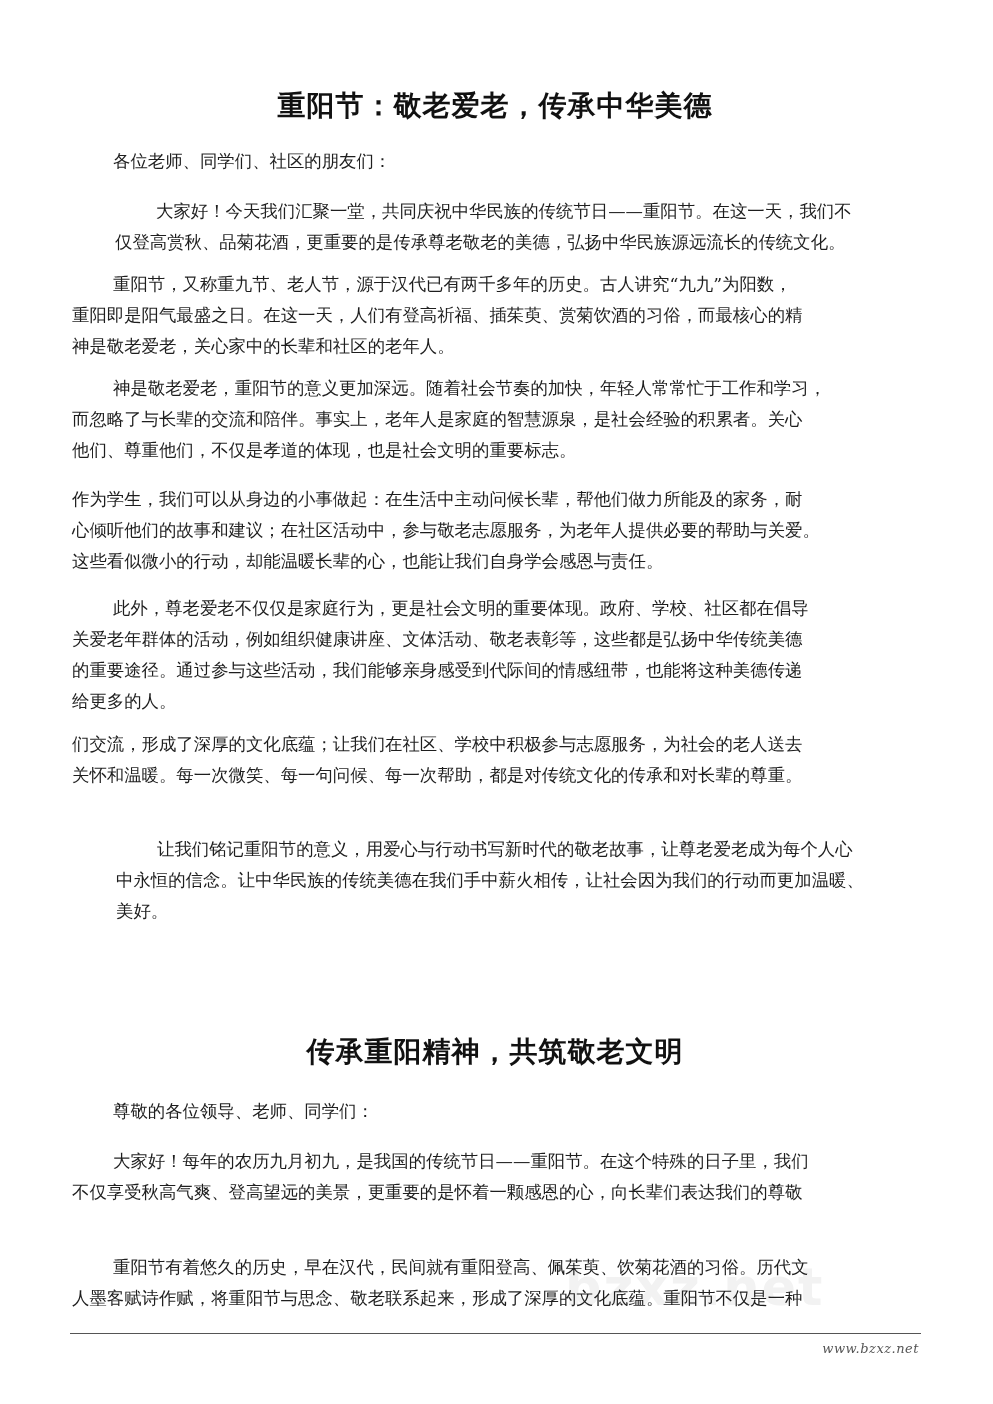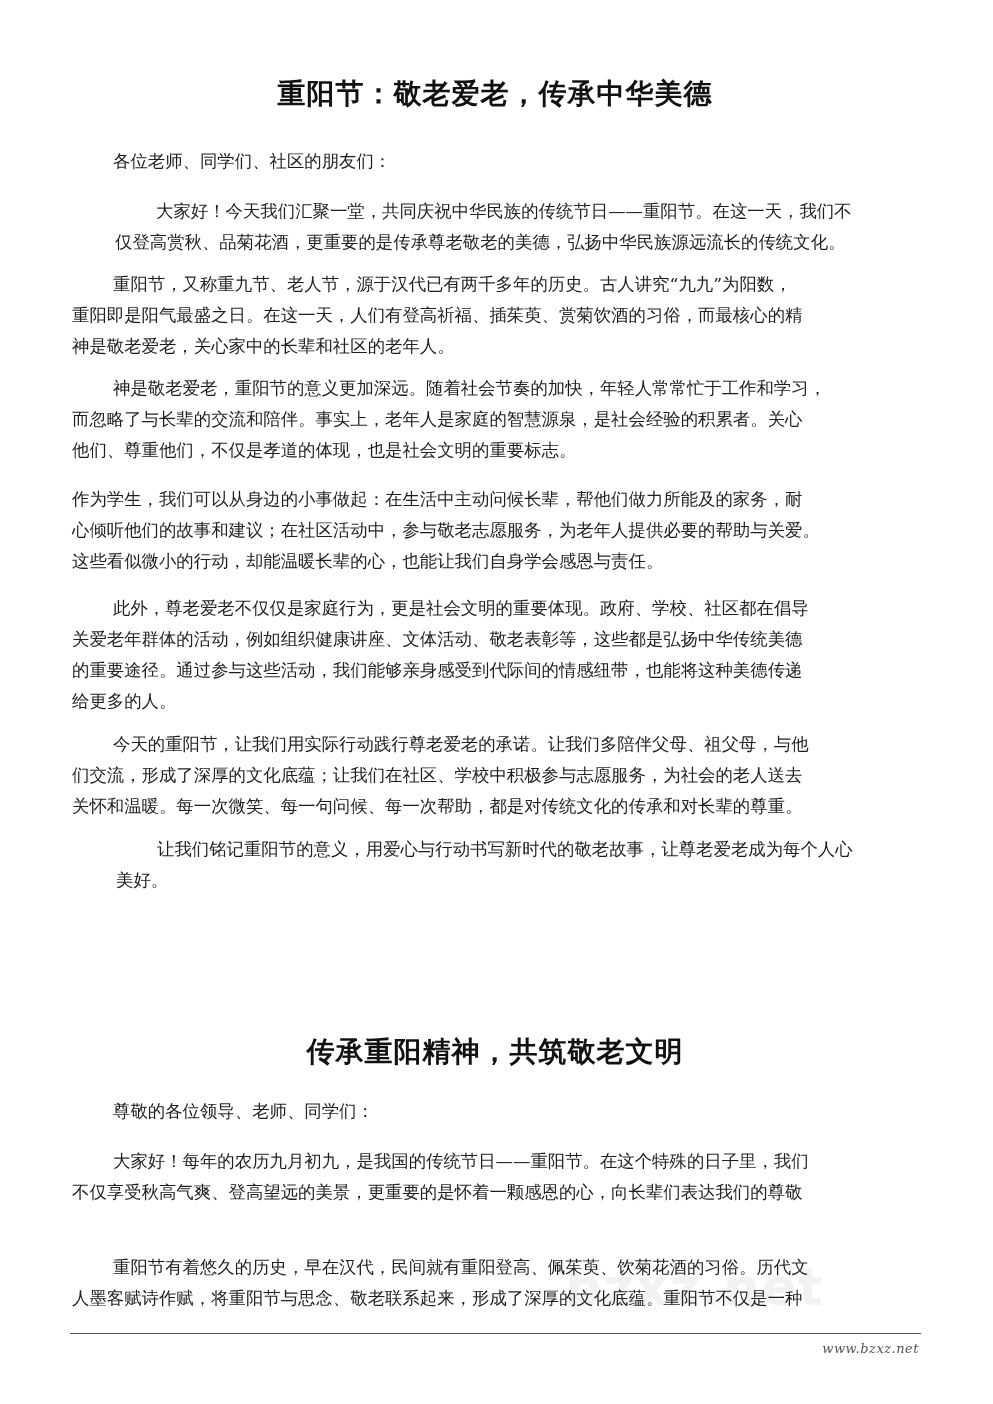--- a/index.html
+++ b/index.html
@@ -21,21 +21,21 @@
   .content { position: relative; z-index: 1; }
 </style>
 </head>
 <body>
 
 <div class="page">
 
   <div class="watermark">bzxz.net</div>
 
   <div class="content">
-    <div class="title" style="top:76px;text-align:center;">重阳节：敬老爱老，传承中华美德</div>
+    <div class="title" style="top:88px;text-align:center;">重阳节：敬老爱老，传承中华美德</div>
 
     <div class="para" style="top:146px;">
       <span class="line indent">各位老师、同学们、社区的朋友们：</span>
     </div>
 
     <div class="para" style="top:196px;margin-left:43px;">
       <span class="line indent">大家好！今天我们汇聚一堂，共同庆祝中华民族的传统节日——重阳节。在这一天，我们不</span>
       <span class="line">仅登高赏秋、品菊花酒，更重要的是传承尊老敬老的美德，弘扬中华民族源远流长的传统文化。</span>
     </div>
 
@@ -58,27 +58,27 @@
     </div>
 
     <div class="para" style="top:593px;">
       <span class="line indent">此外，尊老爱老不仅仅是家庭行为，更是社会文明的重要体现。政府、学校、社区都在倡导</span>
       <span class="line">关爱老年群体的活动，例如组织健康讲座、文体活动、敬老表彰等，这些都是弘扬中华传统美德</span>
       <span class="line">的重要途径。通过参与这些活动，我们能够亲身感受到代际间的情感纽带，也能将这种美德传递</span>
       <span class="line">给更多的人。</span>
     </div>
 
     <div class="para" style="top:729px;">
-      <span class="line indent">今天的重阳节，让我们用实际行动践行尊老爱老的承诺。让我们多陪伴父母、祖父母，与他</span>
       <span class="line">们交流，形成了深厚的文化底蕴；让我们在社区、学校中积极参与志愿服务，为社会的老人送去</span>
       <span class="line">关怀和温暖。每一次微笑、每一句问候、每一次帮助，都是对传统文化的传承和对长辈的尊重。</span>
     </div>
 
     <div class="para" style="top:834px;margin-left:44px;">
       <span class="line indent">让我们铭记重阳节的意义，用爱心与行动书写新时代的敬老故事，让尊老爱老成为每个人心</span>
+      <span class="line">中永恒的信念。让中华民族的传统美德在我们手中薪火相传，让社会因为我们的行动而更加温暖、</span>
       <span class="line">美好。</span>
     </div>
   </div>
 
   <div class="content">
     <div class="title" style="top:1034px;">传承重阳精神，共筑敬老文明</div>
 
     <div class="para" style="top:1096px;">
       <span class="line indent">尊敬的各位领导、老师、同学们：</span>
     </div>

